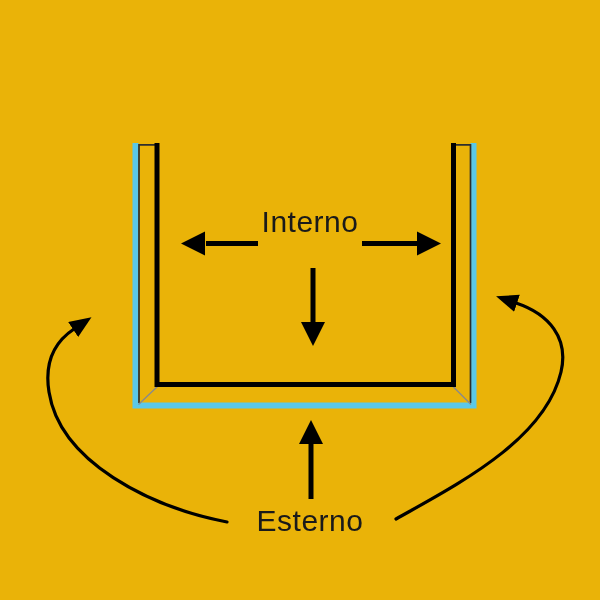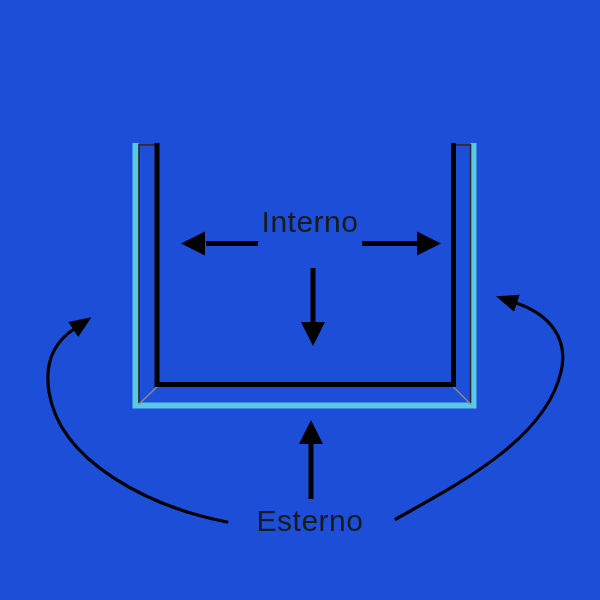--- a/index.html
+++ b/index.html
@@ -5,21 +5,21 @@
   html, body {
     margin: 0;
     padding: 0;
     background: #ffffff;
     font-family: "Liberation Sans", sans-serif;
   }
   .stage {
     position: relative;
     width: 600px;
     height: 600px;
-    background: #1d4ed8;
+    background: #eab308;
     overflow: hidden;
   }
   svg { display: block; }
   text.diagram-label {
     font-family: "Liberation Sans", sans-serif;
     font-size: 30px;
     font-weight: 400;
     letter-spacing: 0.5px;
   }
 </style>

